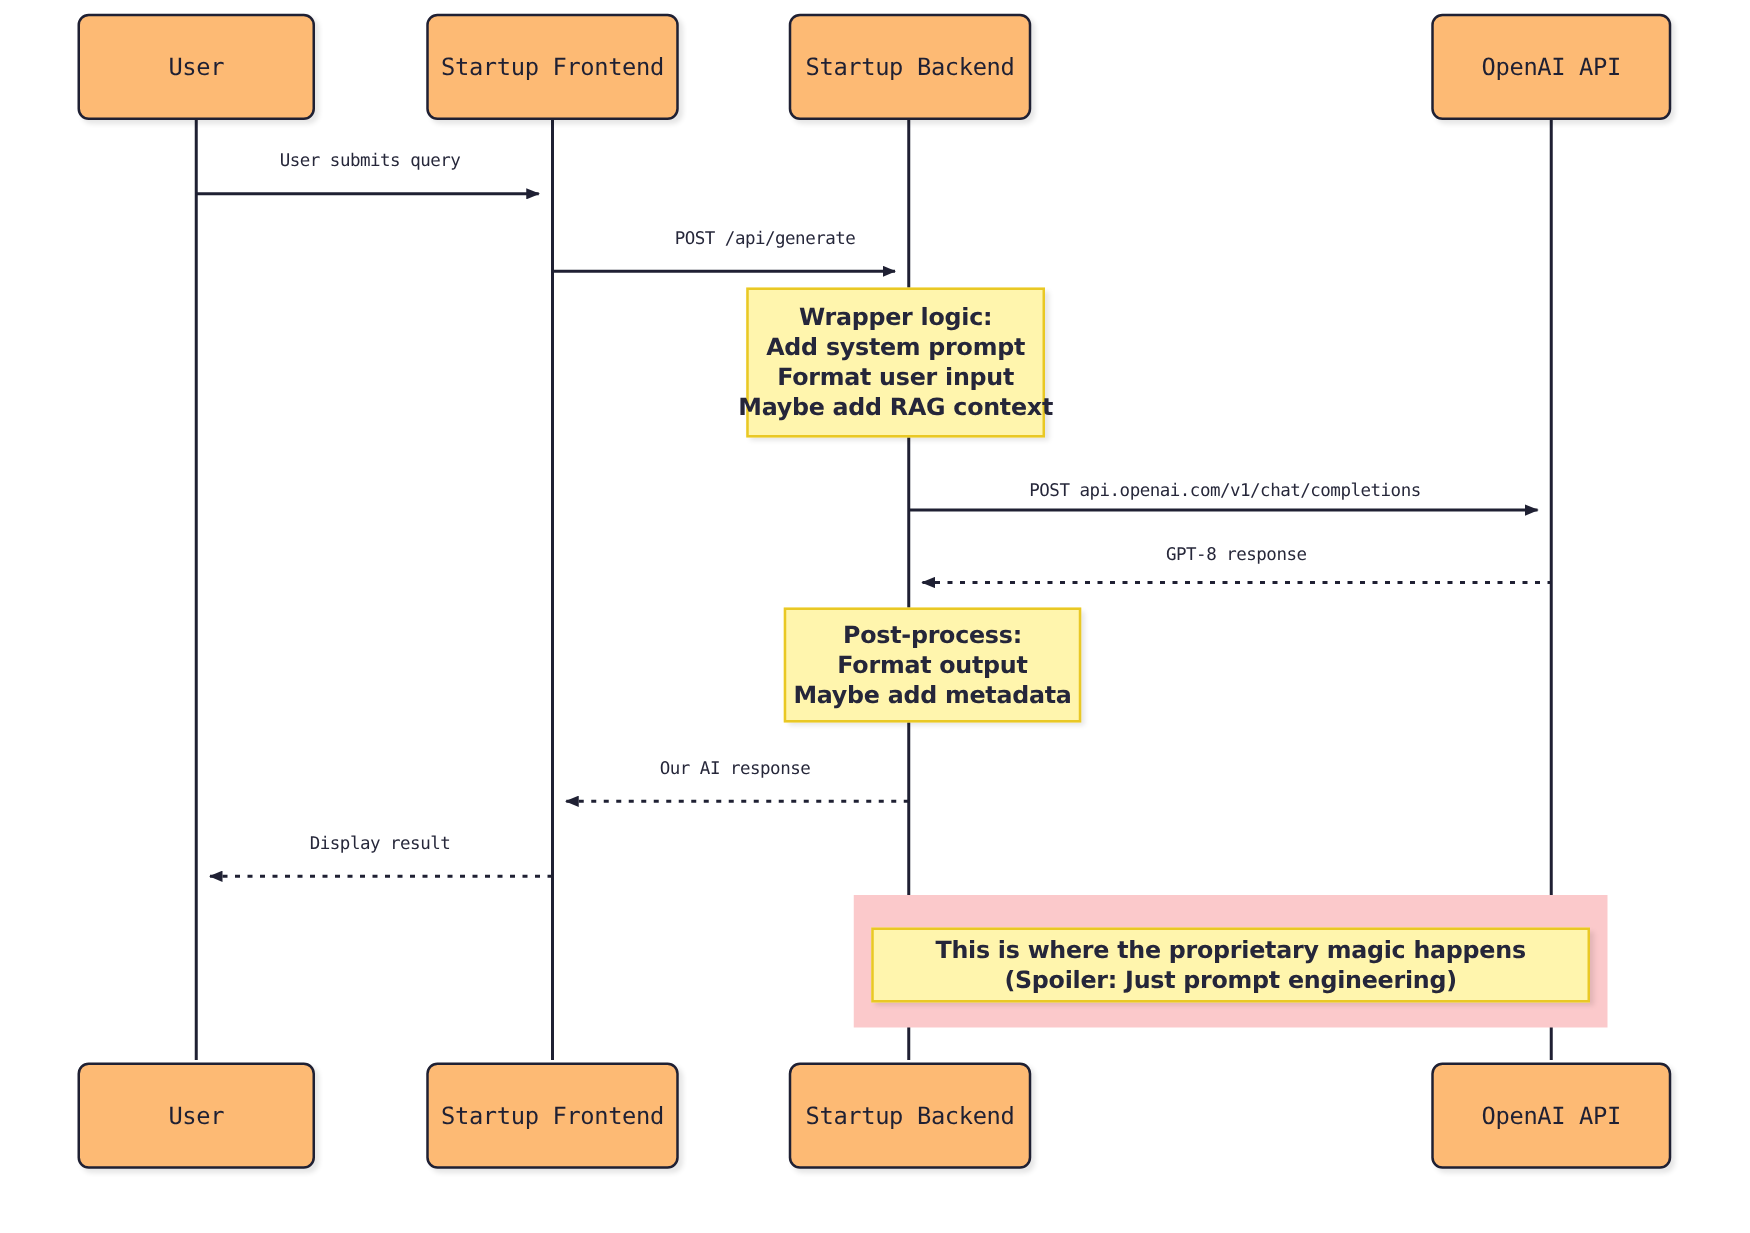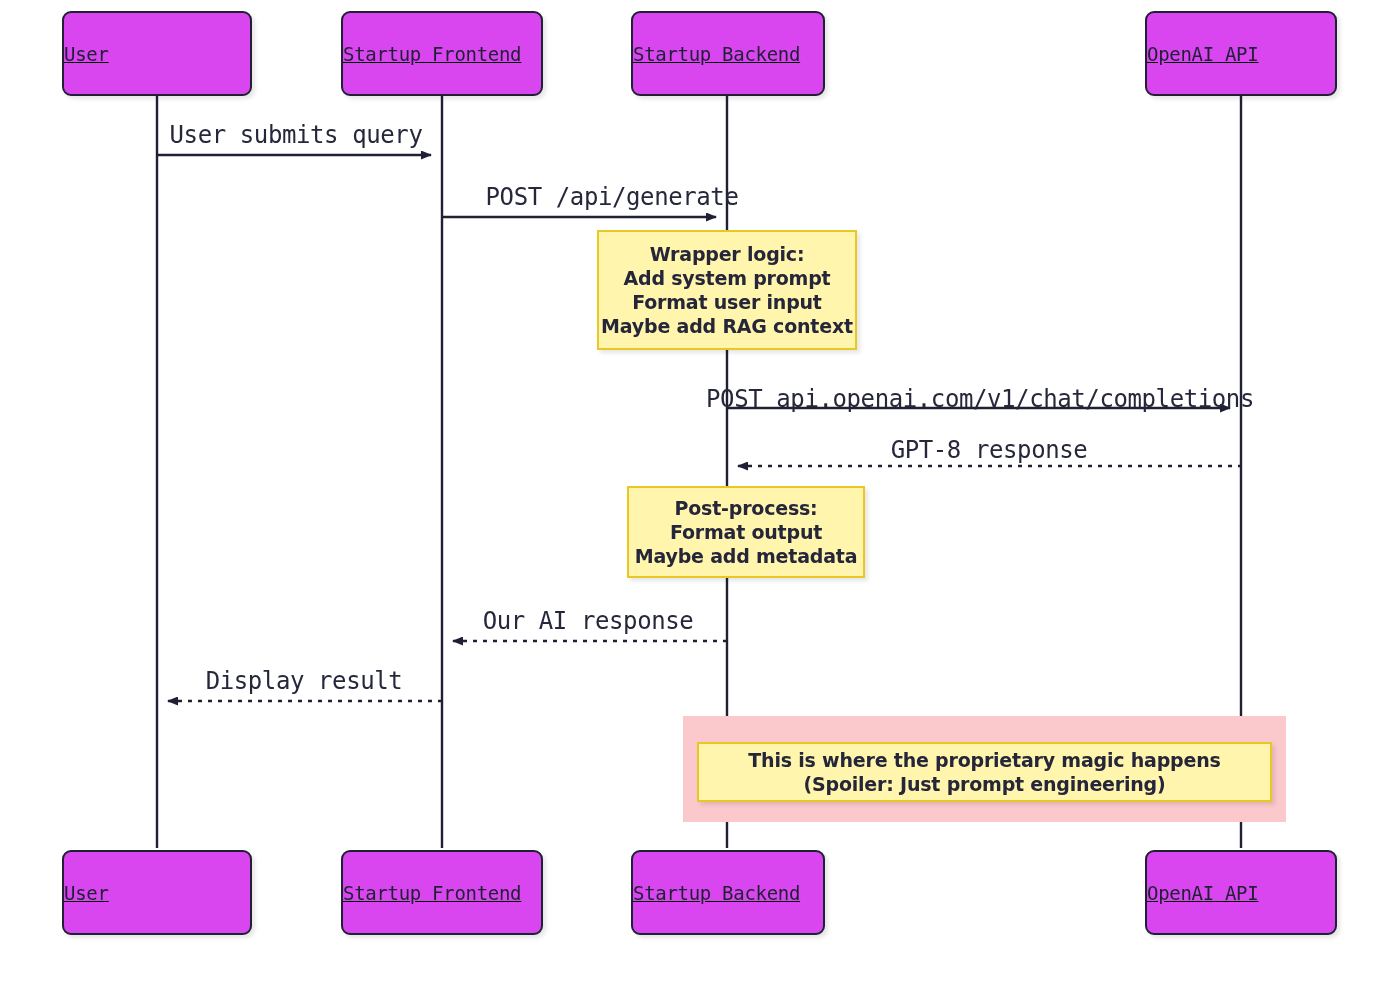--- a/index.html
+++ b/index.html
@@ -22,43 +22,42 @@
     left: 0;
     top: 0;
     width: 1400px;
     height: 986px;
   }
 
   
   .participant {
     position: absolute;
     box-sizing: border-box;
-    background: #d946ef;
+    background: #fdba74;
     border: 2px solid #1f2033;
     border-radius: 9px;
     display: flex;
     align-items: center;
-    justify-content: flex-start;
+    justify-content: center;
     box-shadow: 3px 3px 4px rgba(0,0,0,0.10);
     z-index: 4;
-    text-decoration: underline;
   }
   .participant span {
     font-family: "DejaVu Sans Mono", "Liberation Mono", monospace;
     font-size: 19px;
     color: #1f2033;
     letter-spacing: -0.3px;
     white-space: nowrap;
   }
 
   
   .msg-label {
     position: absolute;
     font-family: "DejaVu Sans Mono", "Liberation Mono", monospace;
-    font-size: 24px;
+    font-size: 14px;
     color: #26273a;
     white-space: nowrap;
     letter-spacing: -0.4px;
     z-index: 5;
     transform: translateX(-50%);
   }
 
   
   .note {
     position: absolute;
@@ -155,21 +154,21 @@
     <span>OpenAI API</span>
   </div>
 
   <div class="msg-label" style="left:296px; top:121px;">User submits query</div>
   <div class="msg-label" style="left:612px; top:183px;">POST /api/generate</div>
   <div class="msg-label" style="left:980px; top:375px;margin-top:10px;">POST api.openai.com/v1/chat/completions</div>
   <div class="msg-label" style="left:989px; top:436px;">GPT-8 response</div>
   <div class="msg-label" style="left:588px; top:607px;">Our AI response</div>
   <div class="msg-label" style="left:304px; top:667px;">Display result</div>
 
-  <div class="note" style="left:597px; top:230px; width:260px; height:120px;">
+  <div class="note" style="left:597px; top:230px; width:239px; height:120px;">
     <div class="note-line">Wrapper logic:</div>
     <div class="note-line">Add system prompt</div>
     <div class="note-line">Format user input</div>
     <div class="note-line">Maybe add RAG context</div>
   </div>
 
   <div class="note" style="left:609px; top:486px; width:238px; height:92px;margin-left:18px;">
     <div class="note-line">Post-process:</div>
     <div class="note-line">Format output</div>
     <div class="note-line">Maybe add metadata</div>

